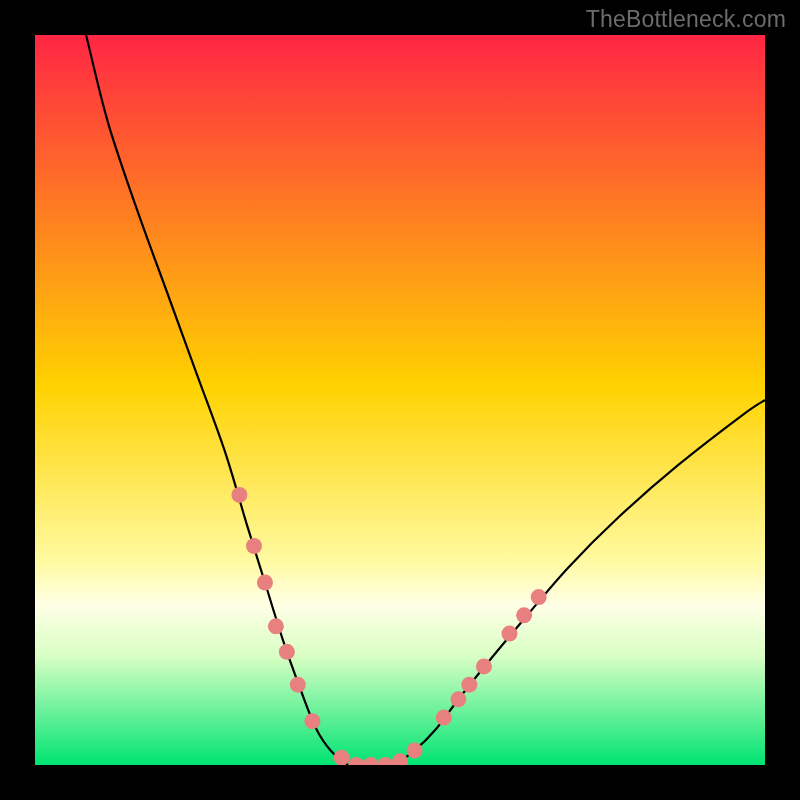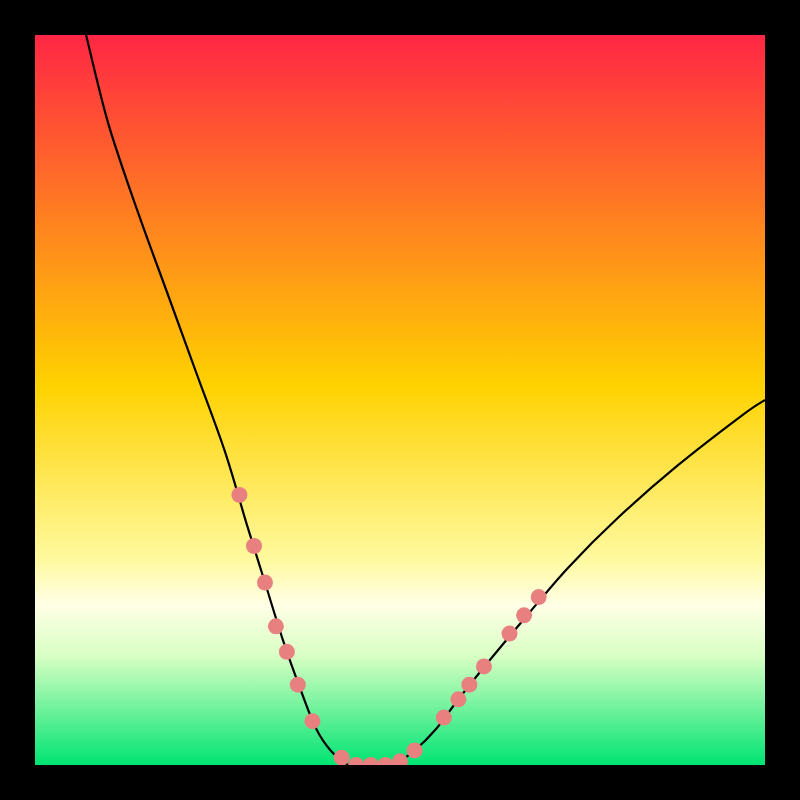--- a/index.html
+++ b/index.html
@@ -67,13 +67,14 @@
         <circle cx="458.4" cy="699.3000000000001" r="8" fill="#e98080"></circle>
         <circle cx="469.34999999999997" cy="684.7" r="8" fill="#e98080"></circle>
         <circle cx="483.95" cy="666.45" r="8" fill="#e98080"></circle>
         <circle cx="509.5" cy="633.6" r="8" fill="#e98080"></circle>
         <circle cx="524.1" cy="615.35" r="8" fill="#e98080"></circle>
         <circle cx="538.7" cy="597.1" r="8" fill="#e98080"></circle>
       </g>
 
     <path id="frame-border" fill="#000000" fill-rule="evenodd" d="M0 0 H800 V800 H0 Z M35 35 V765 H765 V35 Z"></path>
   </svg>
+  <div class="watermark">TheBottleneck.com</div>
 </div>
 
 </body></html>

